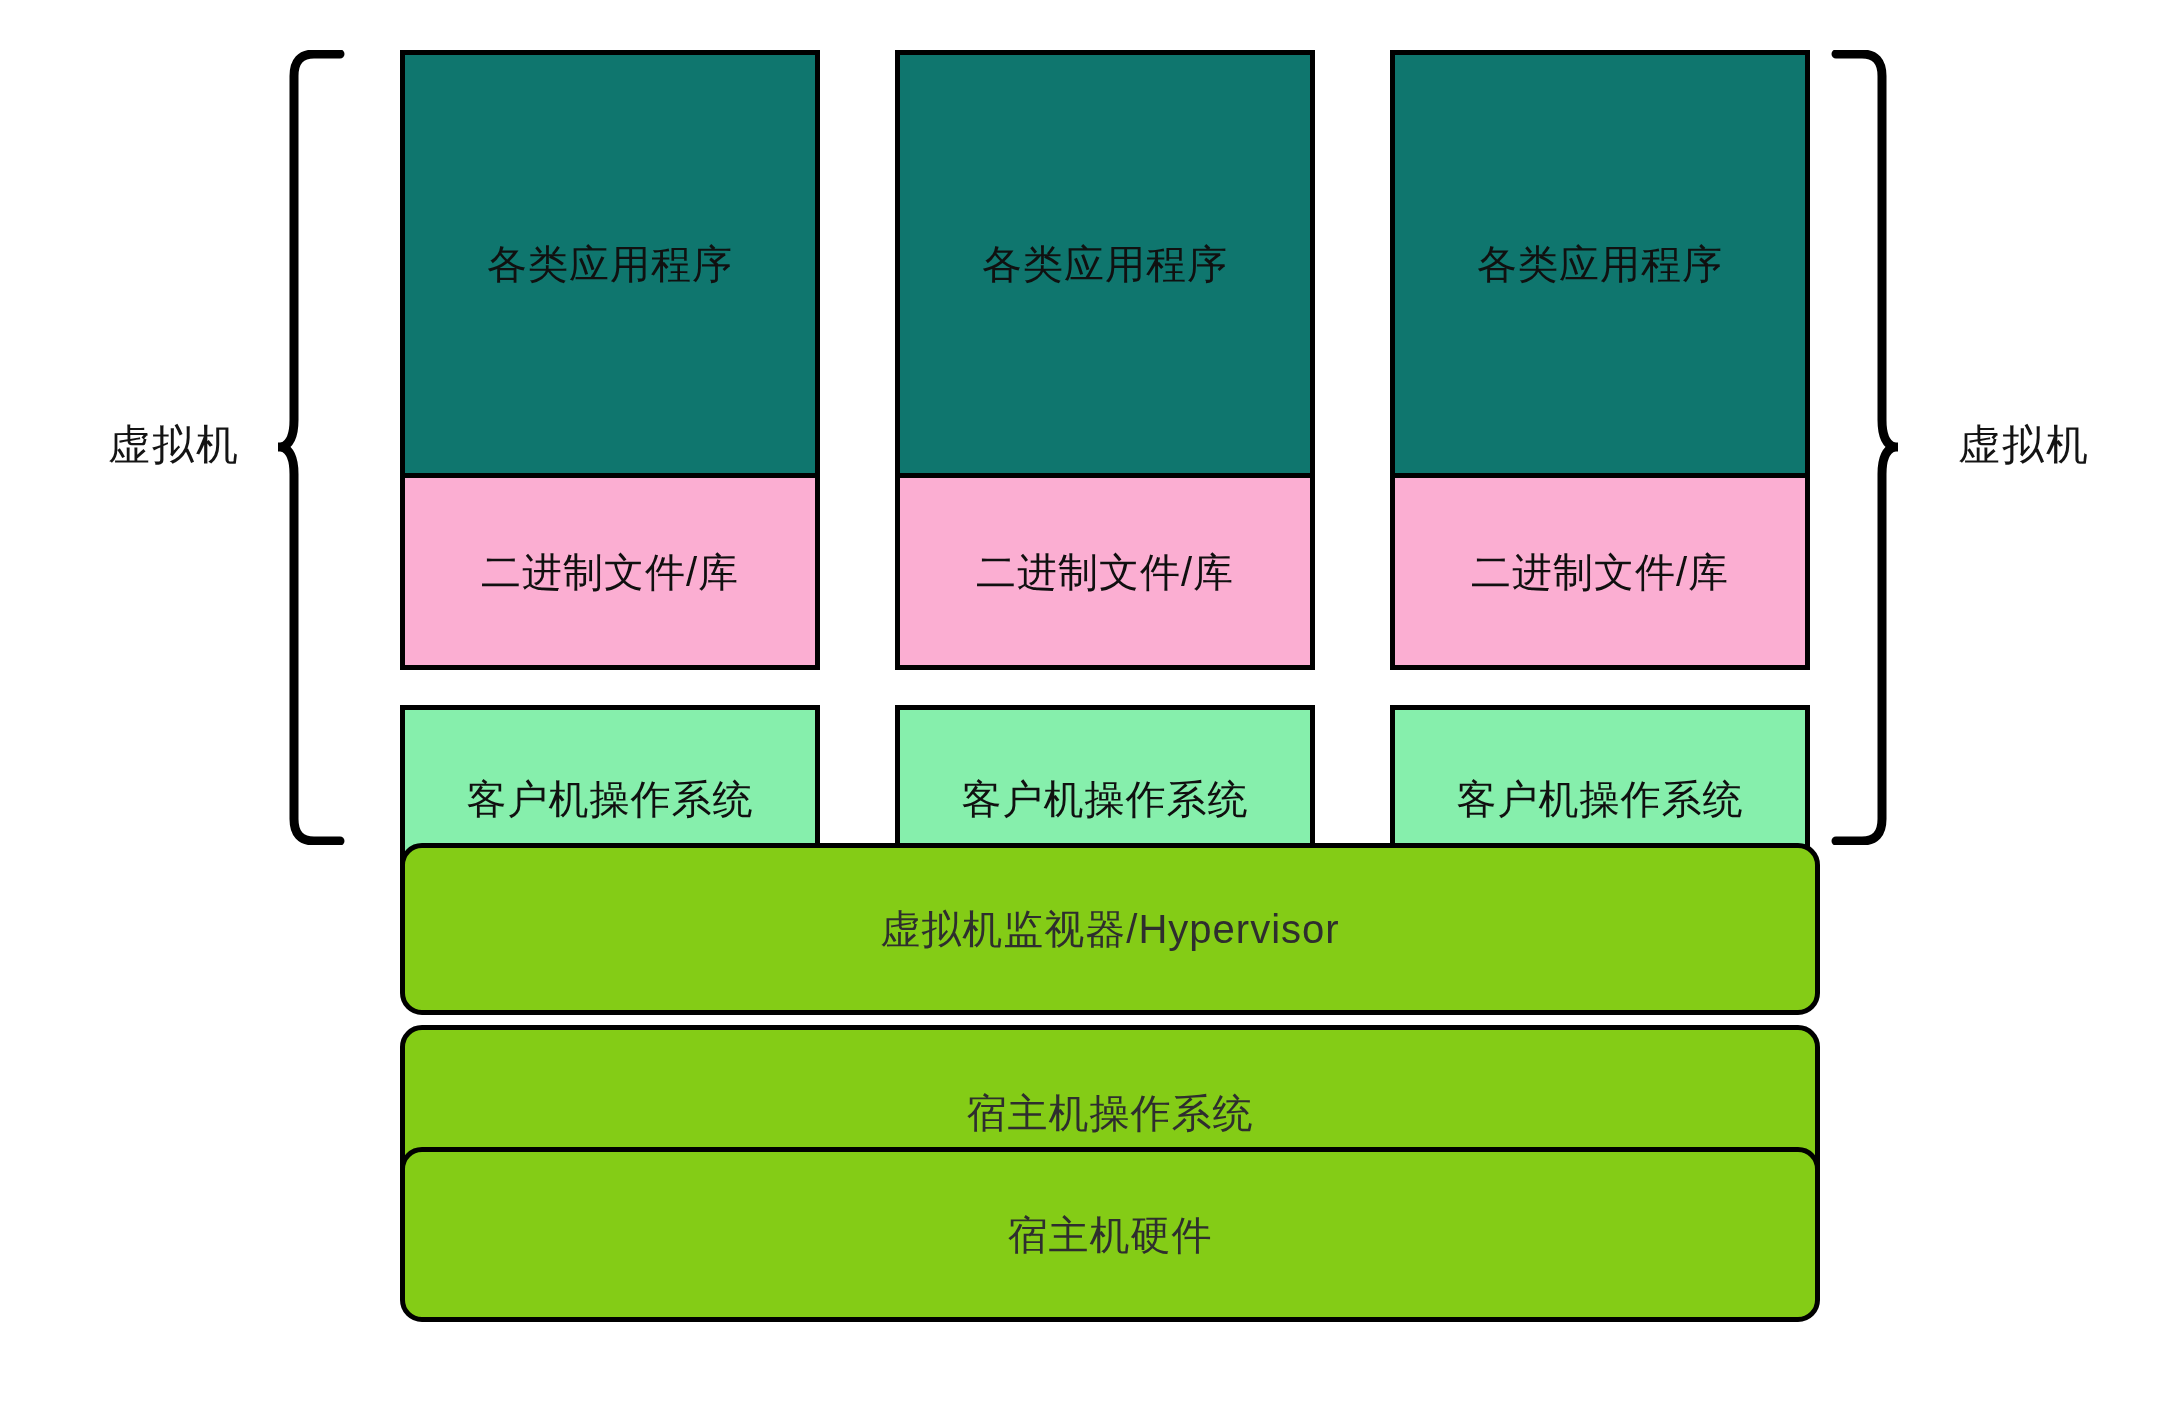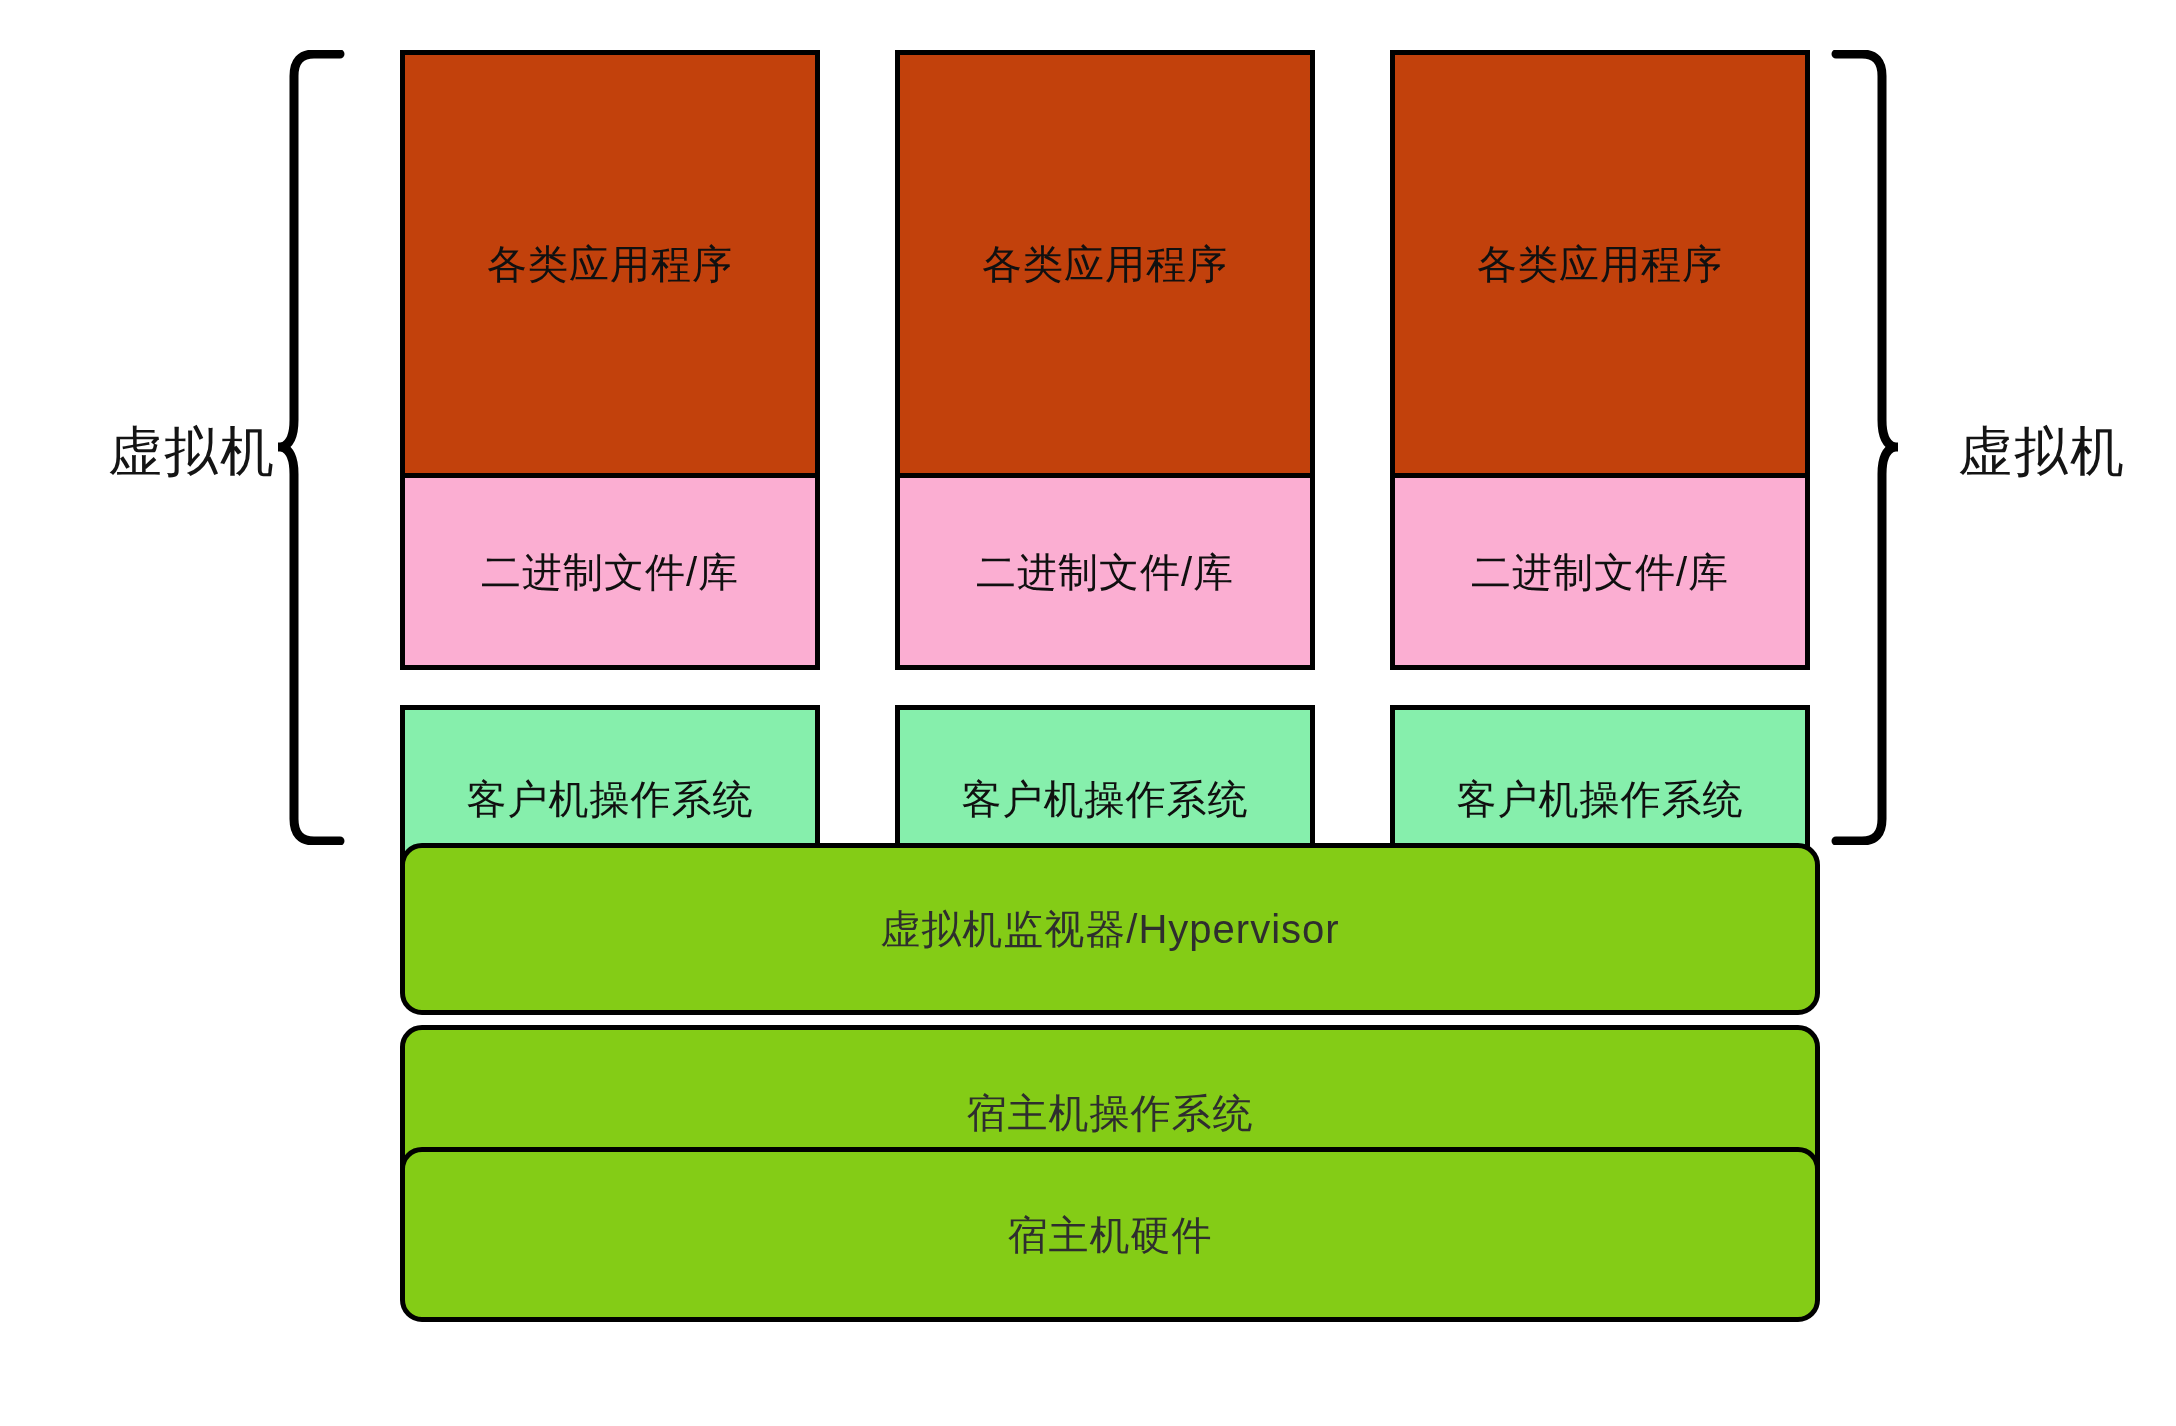--- a/index.html
+++ b/index.html
@@ -13,21 +13,21 @@
 
   
   .vm-col{position:absolute;width:420px;box-sizing:border-box;}
   .layer{
     position:absolute;left:0;width:420px;box-sizing:border-box;
     border:5px solid #000000;
     display:flex;align-items:center;justify-content:center;
     font-size:40px;color:#101010;letter-spacing:1px;
     line-height:1;
   }
-  .layer-app{top:0;height:428px;background:#c2410c;}
+  .layer-app{top:0;height:428px;background:#0f766e;}
   .layer-bin{top:423px;height:197px;background:#FBAED2;}
   .layer-os{top:618px;height:188px;background:#86efac;margin-top:37px;}
 
   
   .bar{
     position:absolute;left:400px;width:1420px;box-sizing:border-box;
     background:#84cc16;border:5px solid #000000;border-radius:22px;
     display:flex;align-items:center;justify-content:center;
     font-size:40px;color:#2e2e2e;letter-spacing:1px;line-height:1;
   }
@@ -36,21 +36,21 @@
   #bar-host-hw{top:1147px;height:175px;}
 
   
   .brace{position:absolute;top:50px;height:795px;width:70px;}
   #brace-left{left:278px;}
   #brace-right{left:1828px;}
   .brace svg{display:block;width:70px;height:795px;}
 
   
   .side-label{
-    position:absolute;font-size:54px;color:#141414;
+    position:absolute;font-size:42px;color:#141414;
     letter-spacing:2px;white-space:nowrap;line-height:1;
   }
   #label-left{left:108px;top:424px;}
   #label-right{left:1958px;top:424px;}
 </style>
 </head>
 <body>
 
 <div id="stage">
 

